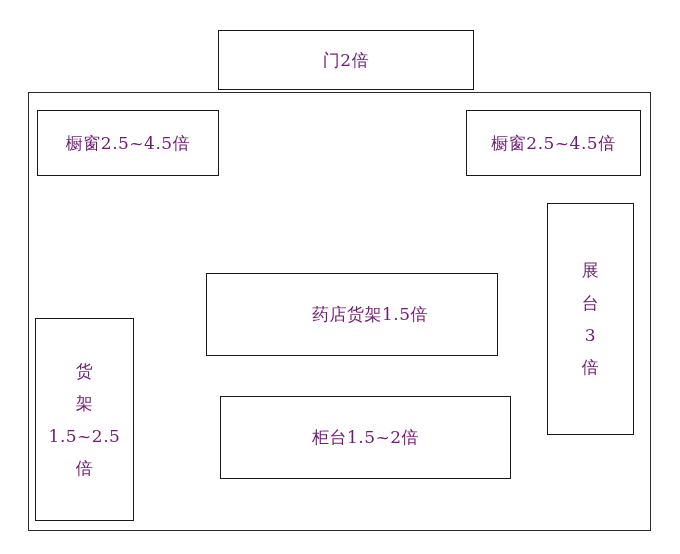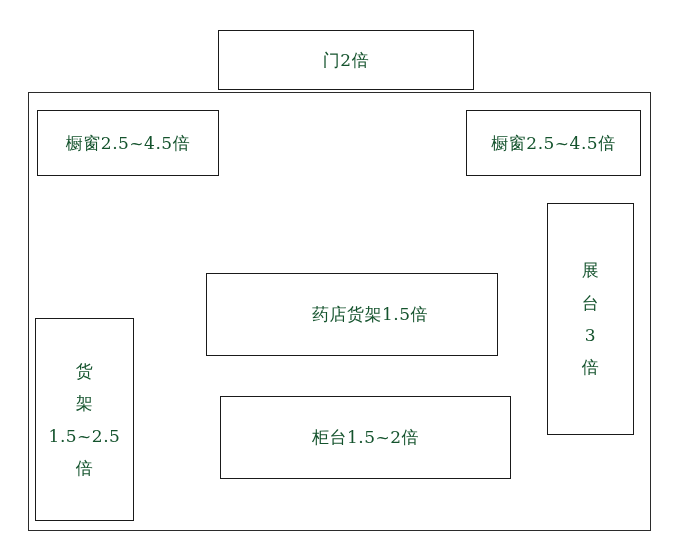--- a/index.html
+++ b/index.html
@@ -38,21 +38,21 @@
     position: absolute;
     box-sizing: border-box;
     background: #ffffff;
     border: 1px solid #2b2b2b;
   }
 
   .label {
     font-family: "DejaVu Serif", "Liberation Serif", serif;
     font-size: 17px;
     line-height: 1.45;
-    color: #14532d;
+    color: #701a75;
     letter-spacing: 0.5px;
     white-space: pre-line;
     user-select: none;
   }
 
   .label-vertical {
     font-size: 17px;
     line-height: 1.9;
   }
 

